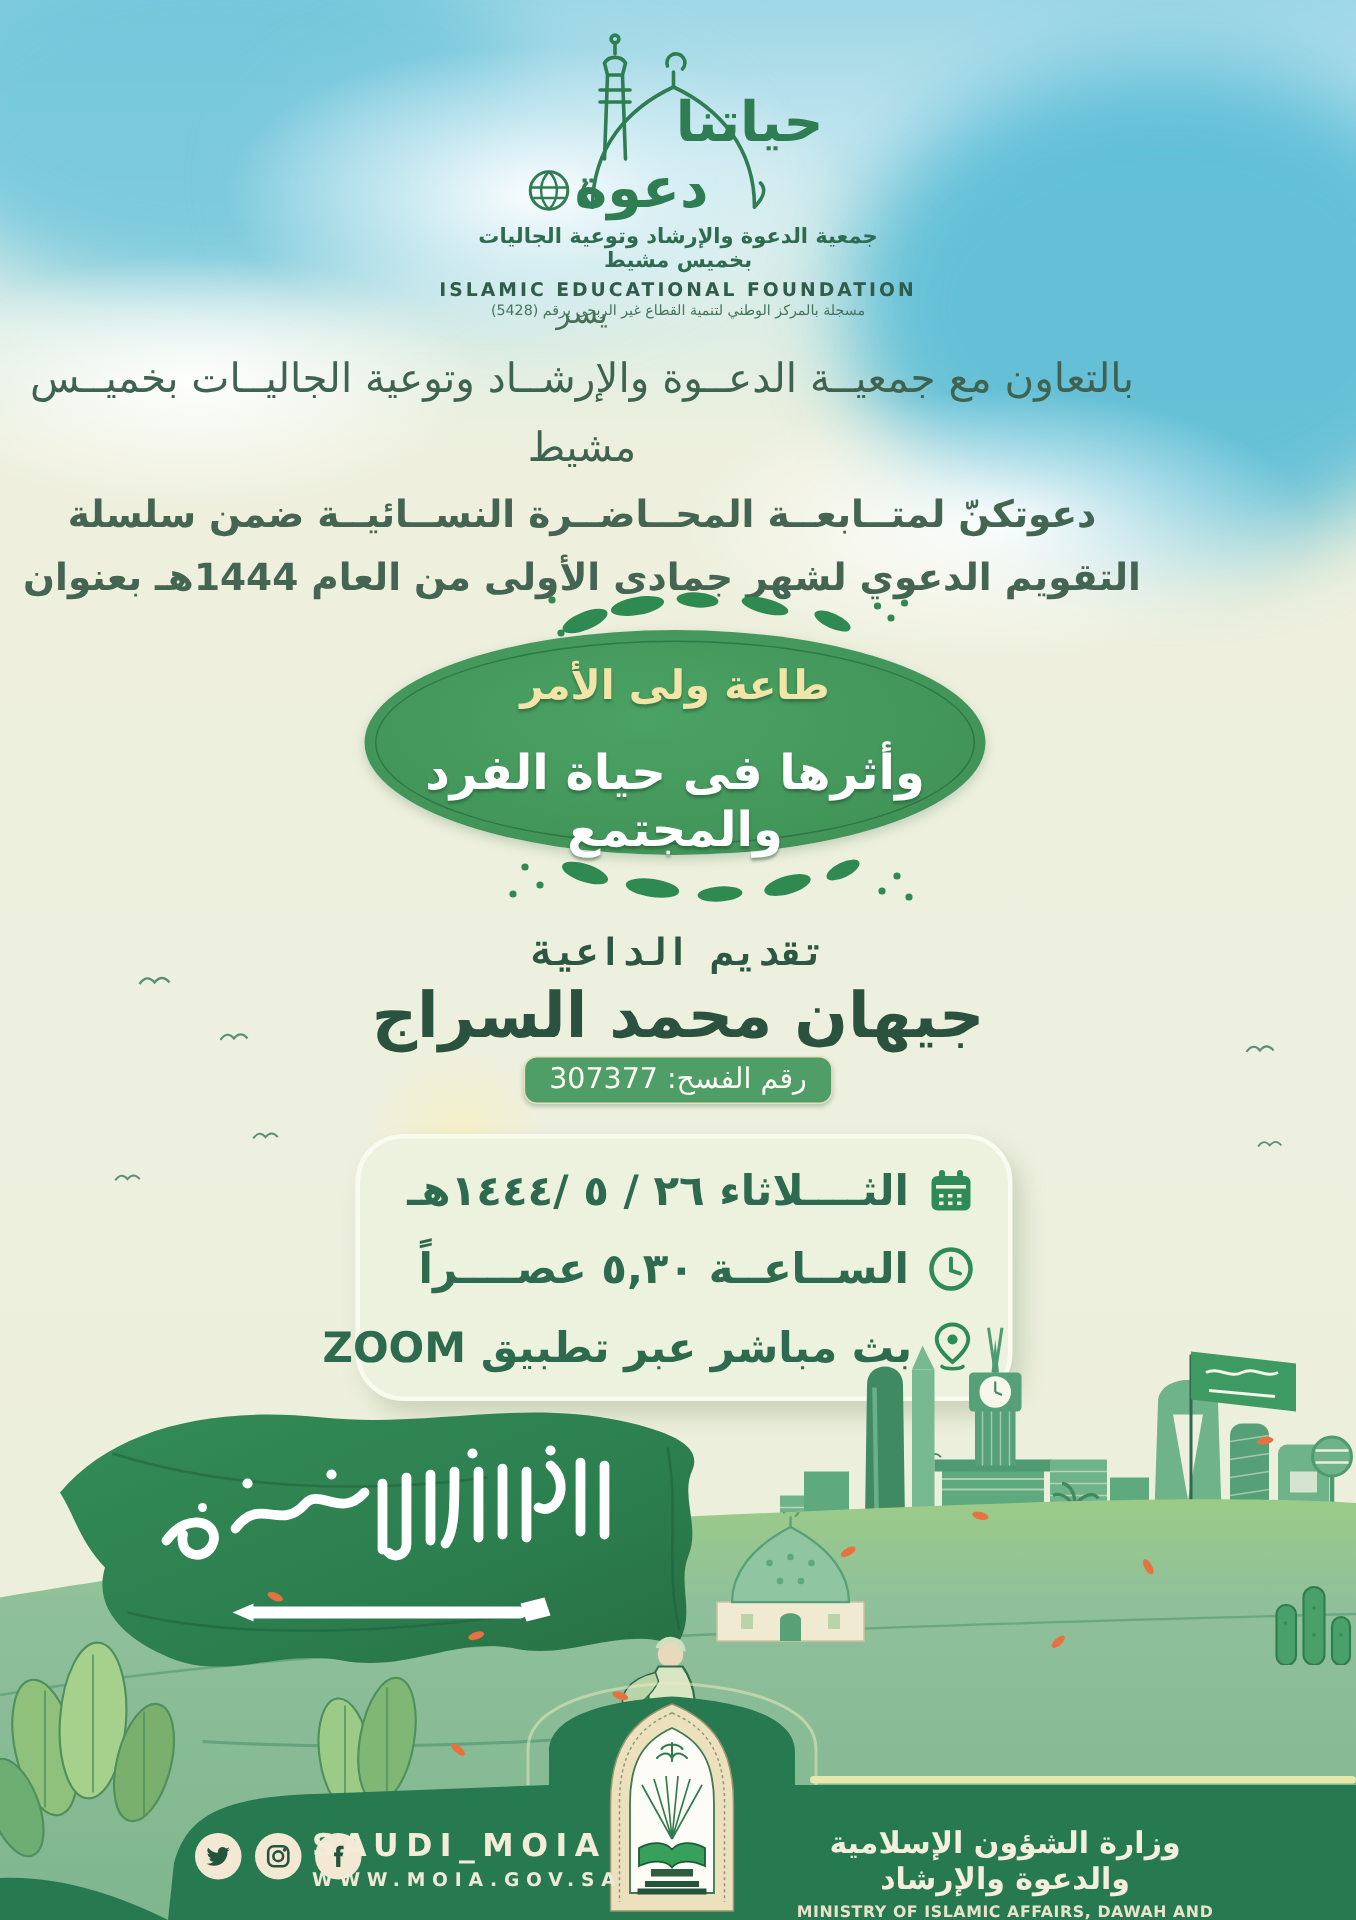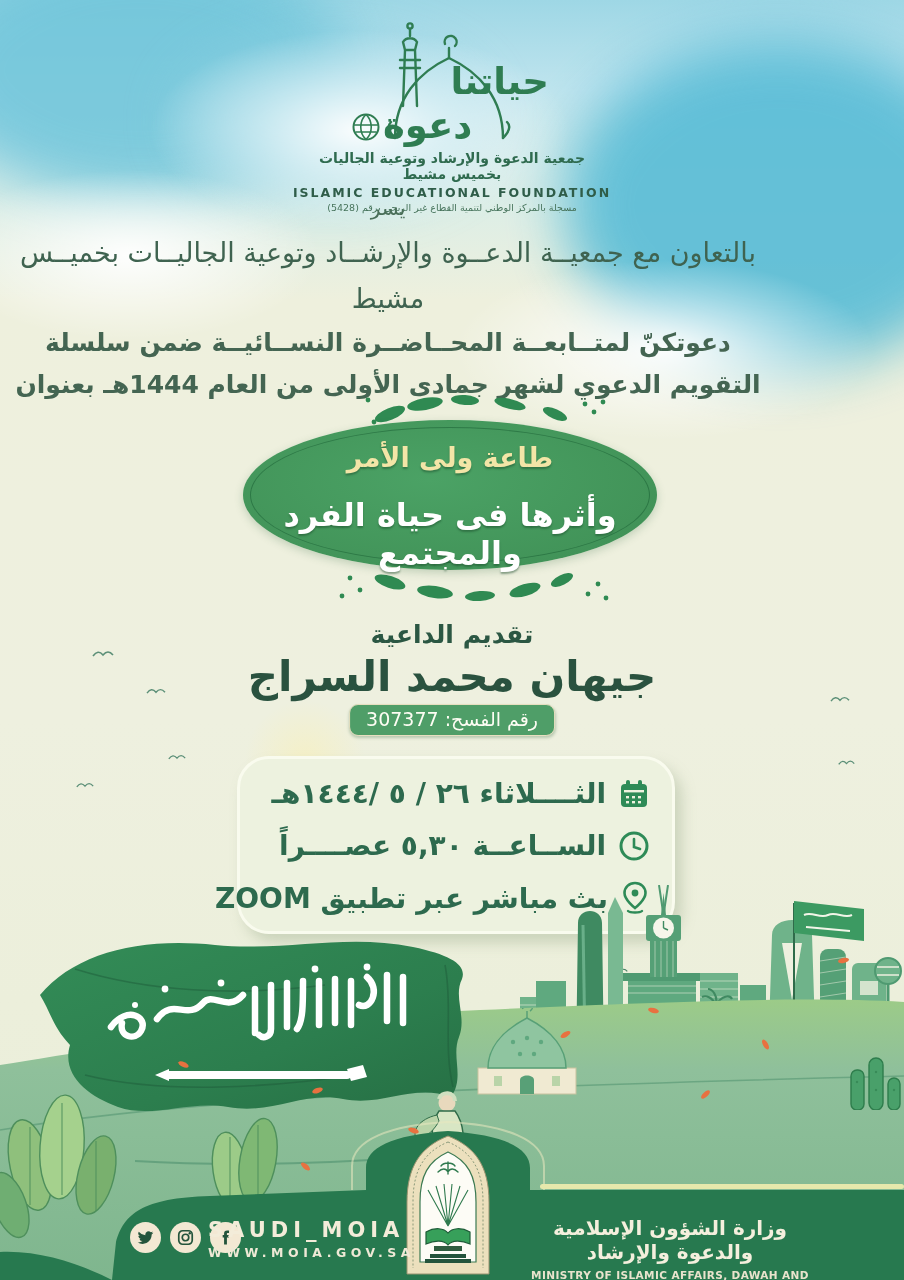--- a/index.html
+++ b/index.html
@@ -25,21 +25,21 @@
   
   .oval{position:absolute;left:243px;top:420px;width:414px;height:150px;border-radius:50%;
     background:radial-gradient(ellipse at 45% 40%,#4ba265 0%,#429459 70%,#3c8a52 100%);
     box-shadow:0 3px 8px rgba(60,110,70,.25);}
   .oval::before{content:"";position:absolute;inset:7px;border:1.5px solid rgba(18,84,44,.45);border-radius:50%;}
   .oval-text{position:absolute;left:0;width:100%;text-align:center;direction:rtl;font-weight:bold;}
   .oval-l1{top:22px;font-size:27px;color:#f3e5a7;text-shadow:0 2px 2px rgba(25,70,40,.45);}
   .oval-l2{top:76px;font-size:32px;color:#ffffff;text-shadow:0 2px 2px rgba(25,70,40,.45);}
   .leafdeco{position:absolute;}
   
-  .presenter-label{position:absolute;left:0;top:620px;width:904px;text-align:center;font-size:25px;font-weight:bold;color:#2b5743;direction:rtl;}
+  .presenter-label{position:absolute;left:0;top:620px;width:904px;text-align:center;font-size:25px;font-weight:bold;color:#2b5743;direction:rtl;font-family:Liberation Mono, monospace;}
   .presenter-name{position:absolute;left:0;top:652px;width:904px;text-align:center;font-size:42px;font-weight:bold;color:#2a523f;direction:rtl;}
   .permit{position:absolute;left:50%;top:704px;transform:translateX(-50%);background:#4f9e68;color:#fdfdf3;
     font-size:19px;padding:3px 16px 5px;border-radius:9px;border:1px solid #e7dfc0;direction:rtl;box-shadow:0 2px 3px rgba(60,110,70,.3);}
   
   .card{position:absolute;left:237px;top:756px;width:432px;height:172px;background:#edf2df;border:3px solid #f9fbee;
     border-radius:32px;box-shadow:7px 9px 14px rgba(140,160,125,.35);direction:rtl;}
   .card-row{position:absolute;right:22px;display:flex;align-items:center;gap:12px;color:#2d6a4e;font-weight:bold;font-size:28px;white-space:nowrap;}
   .row-date{top:18px;} .row-time{top:70px;} .row-loc{top:122px;justify-content:space-between;}
   .card-row svg{flex:0 0 auto;}
   

